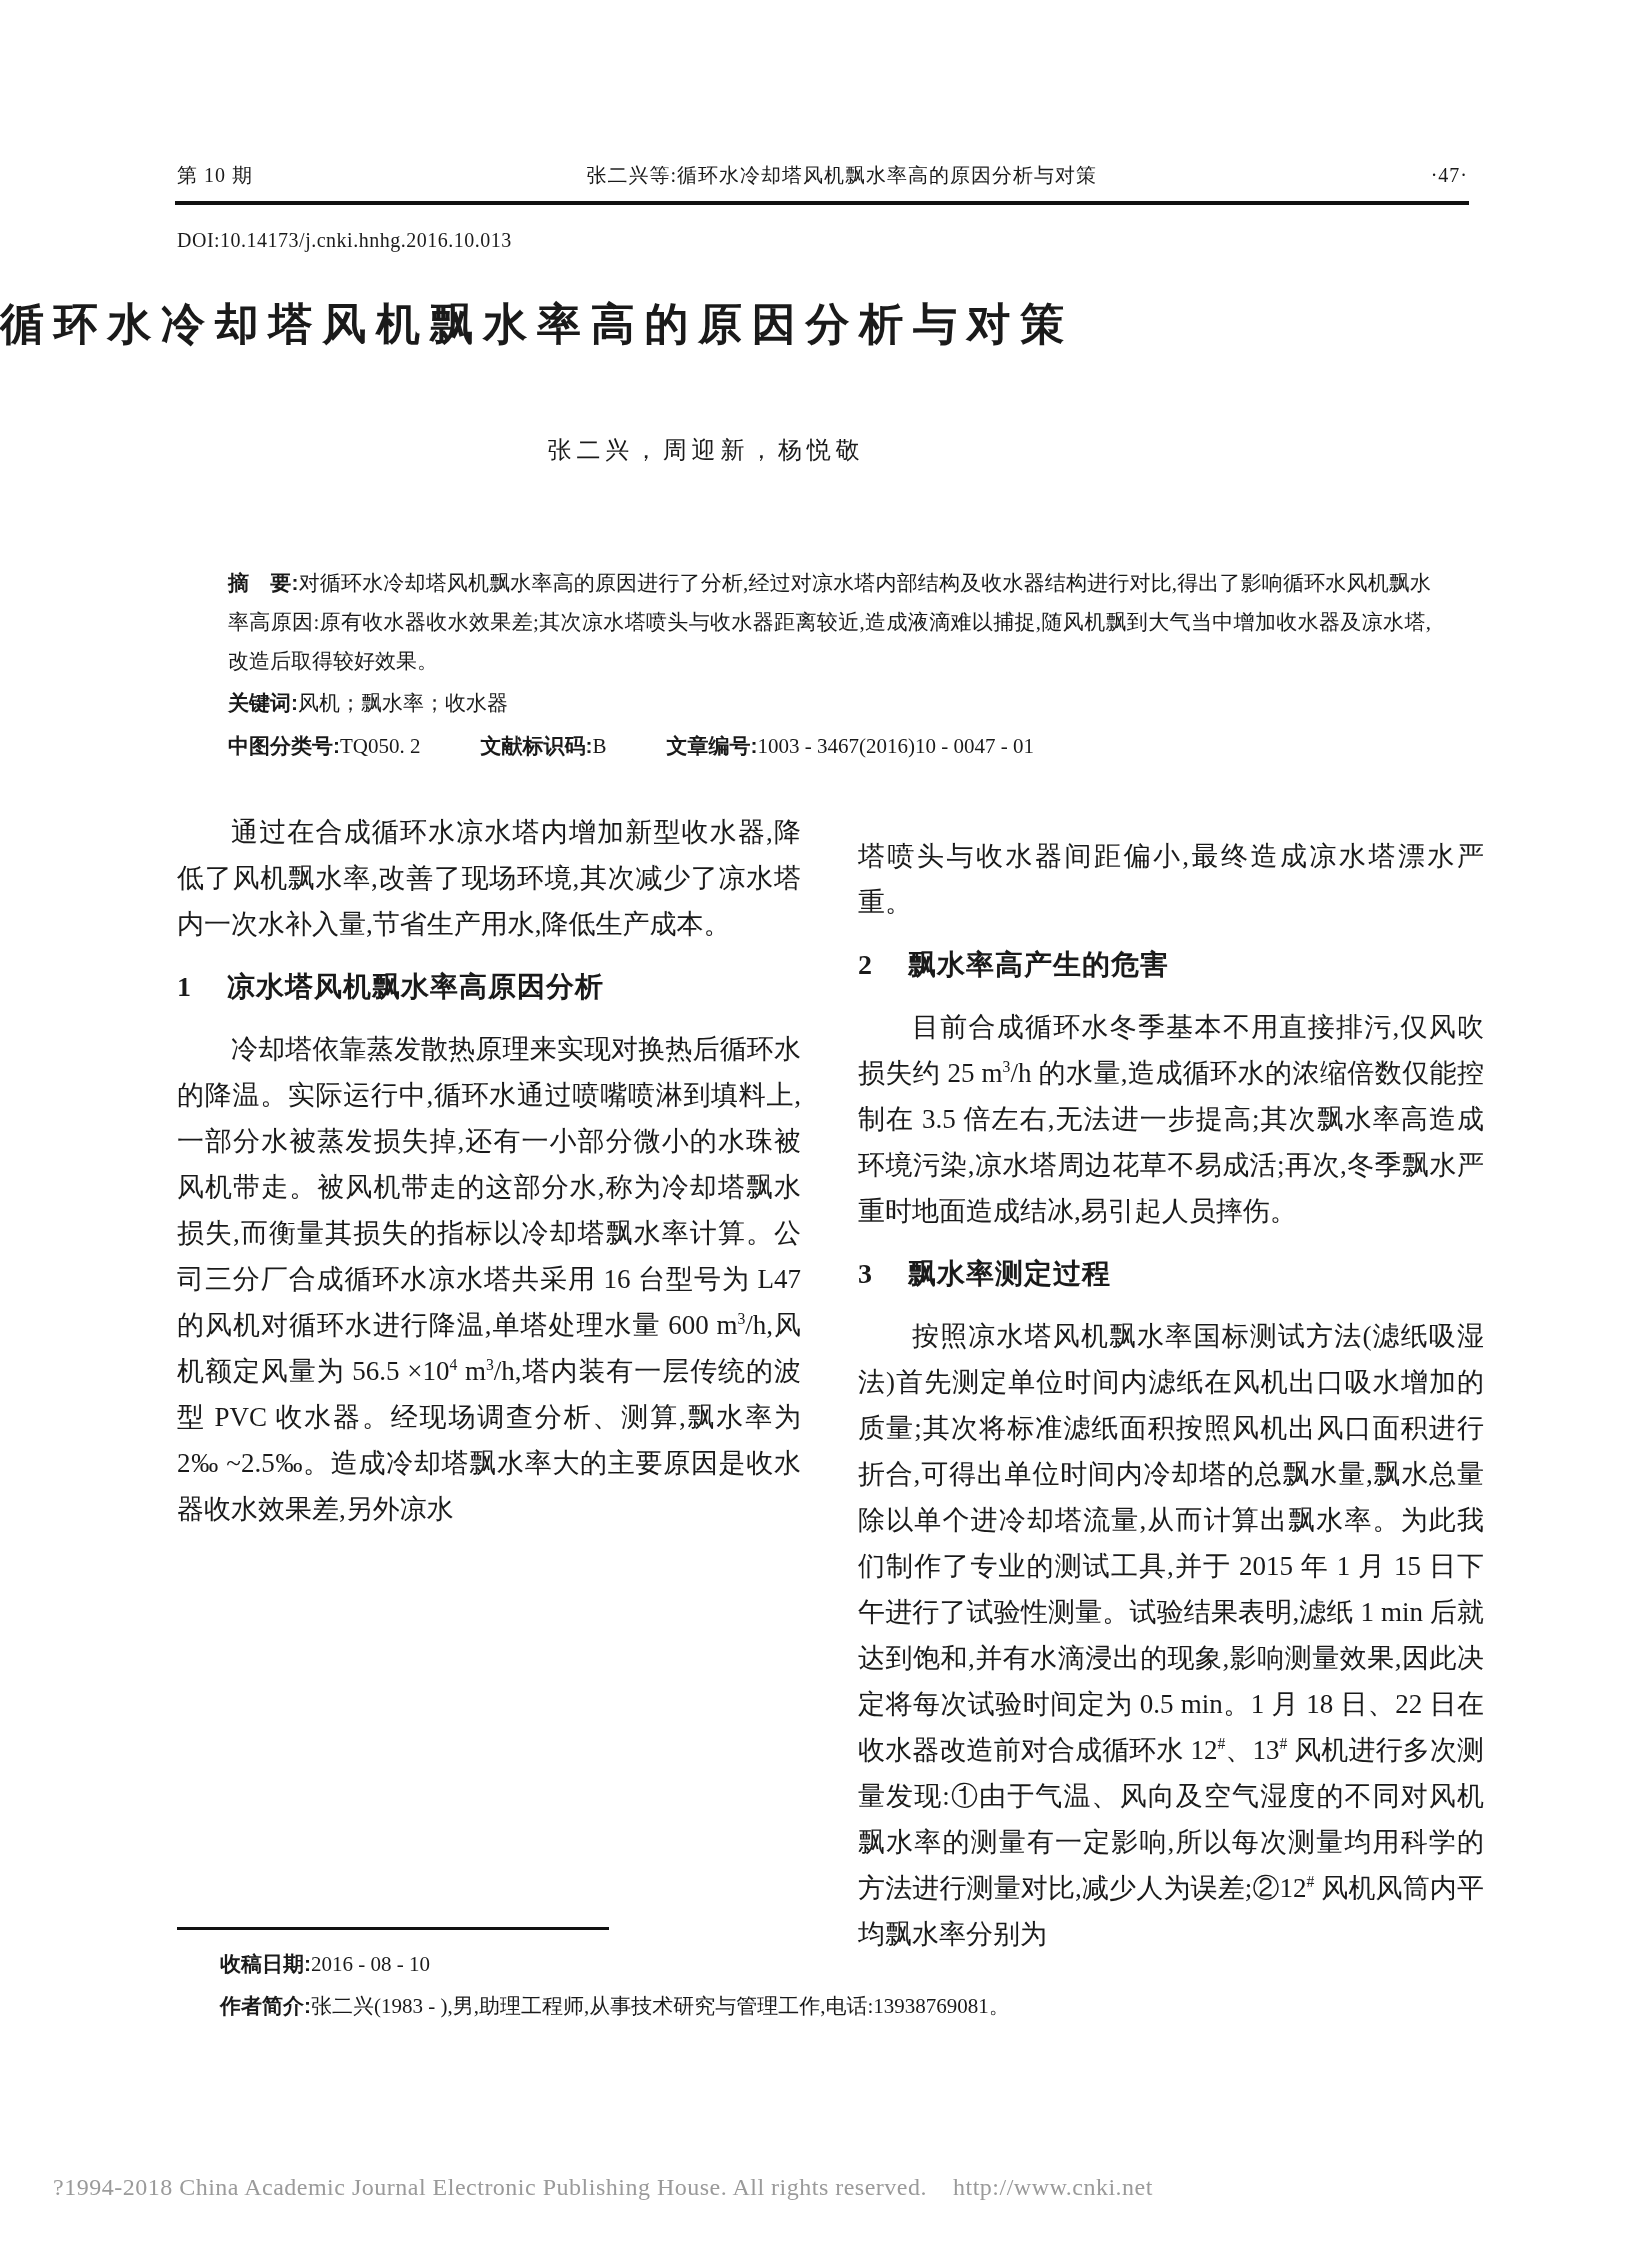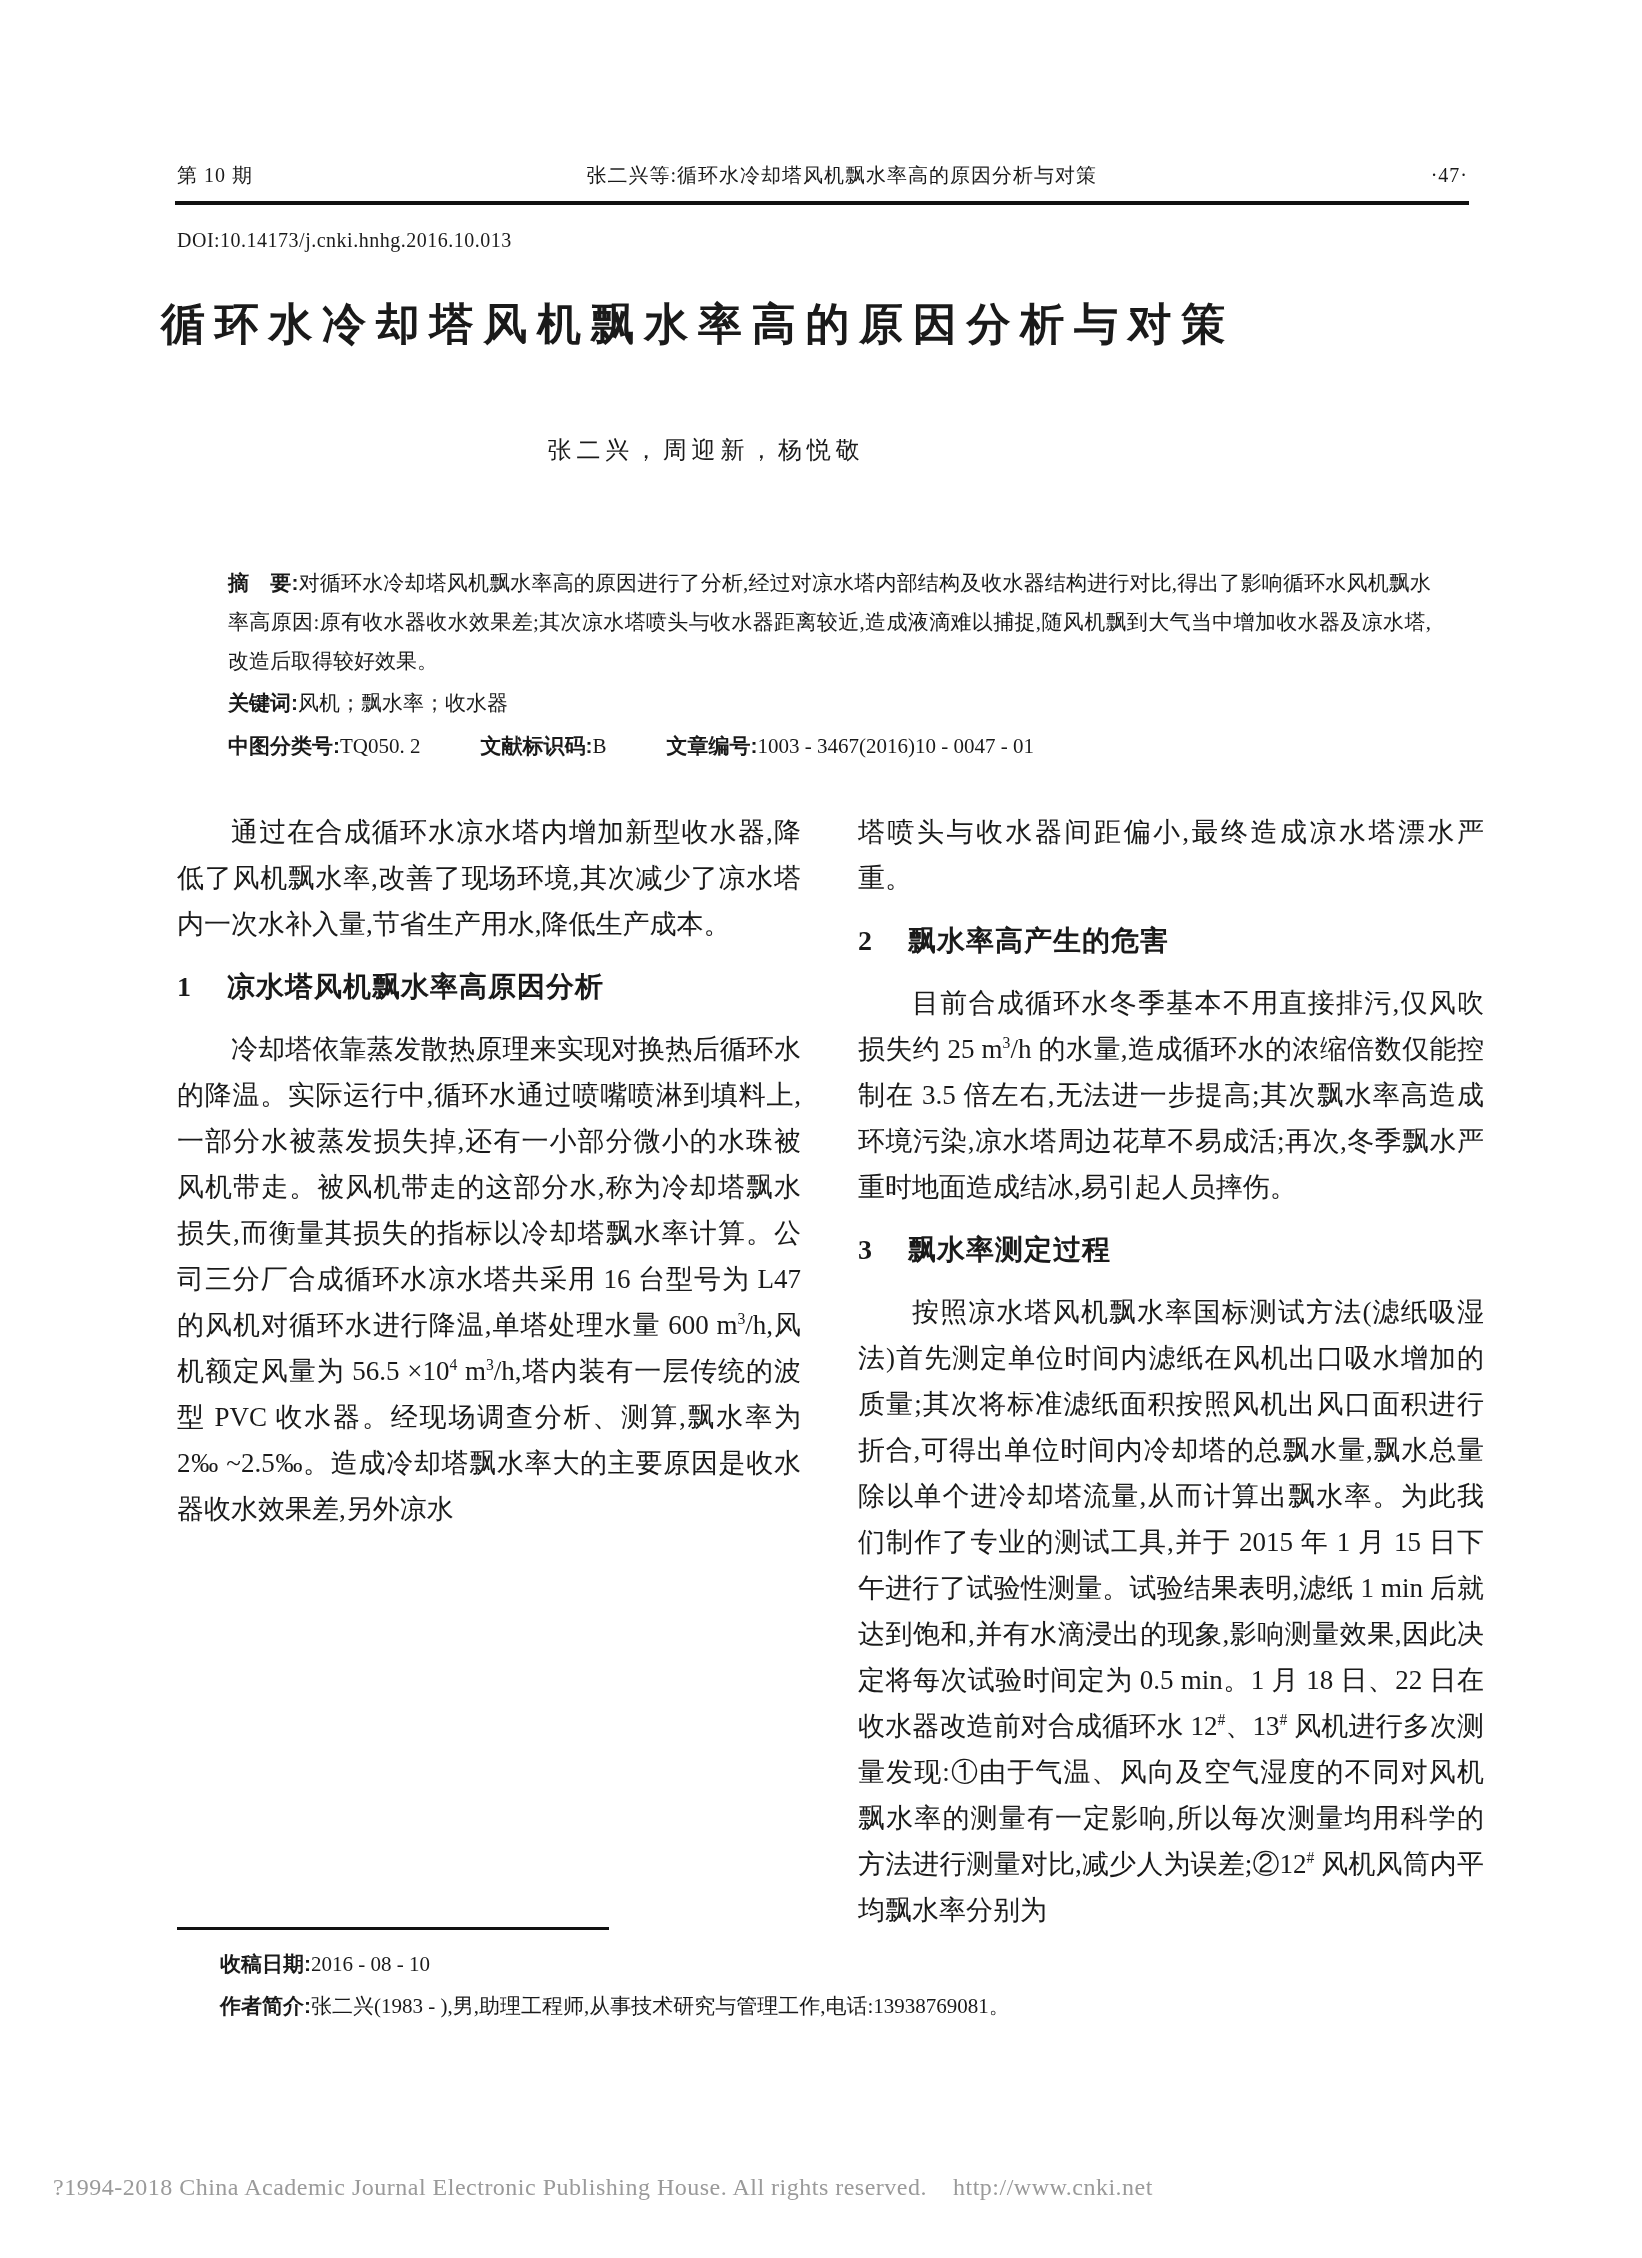--- a/index.html
+++ b/index.html
@@ -10,42 +10,42 @@
   }
   .hd{
     position:absolute;top:162px;left:177px;width:1291px;
     display:flex;justify-content:space-between;align-items:baseline;
     font-size:20px;letter-spacing:1px;gap:11px;
   }
   .hd .mid{letter-spacing:1px;}
   .hd-rule{position:absolute;top:201px;left:175px;width:1294px;height:3.9px;background:#111;}
   .doi{position:absolute;top:229px;left:177px;font-size:20px;letter-spacing:0.5px;}
   .title{
-    position:absolute;top:295px;left:6px;width:1384px;margin:0;
-    text-align:center;font-size:44px;letter-spacing:9.7px;font-weight:bold;
+    position:absolute;top:295px;left:0;width:1384px;margin:0;
+    text-align:left;font-size:44px;letter-spacing:9.7px;font-weight:bold;
     font-family:"Liberation Sans","DejaVu Sans",sans-serif;
   }
   .authors{
     position:absolute;top:434px;left:0;width:1412px;text-align:center;
     font-size:24px;letter-spacing:4.8px;
   }
   .abs-block{position:absolute;top:563px;left:228px;width:1203px;}
   .abs-block p{margin:0;font-size:21px;line-height:39px;text-align:justify;}
   .abs-block .kw{margin-top:1.9px;}
   .abs-block .meta{margin-top:2.9px;}
   .lbl{font-weight:bold;font-family:"Liberation Sans","DejaVu Sans",sans-serif;}
   .meta .gap{display:inline-block;width:60px;}
   .col{position:absolute;top:809px;}
   .col-left{left:177px;width:624px;}
   .col-right{left:858px;width:626px;}
   .col p.body-para{
     margin:0;font-size:27px;line-height:46px;text-align:justify;
     text-indent:2em;
   }
-  .col p.noindent{text-indent:0;}
+  .col p.noindent{text-indent:0;margin-top:24px;}
   .col h2.sec{
     margin:17.4px 0 15.4px 0;font-size:28px;line-height:46px;font-weight:bold;
     font-family:"Liberation Sans","DejaVu Sans",sans-serif;letter-spacing:1px;
   }
   .col > :first-child{margin-top:0;}
   .sec-num{font-family:"Liberation Serif","DejaVu Serif",serif;margin-right:35px;}
   sup{font-size:0.58em;vertical-align:super;line-height:0;}
   .fn-rule{position:absolute;top:1927px;left:177px;width:432px;height:2.9px;background:#111;}
   .footnote{position:absolute;top:1943px;left:220px;width:1255px;}
   .footnote p{margin:0;font-size:21px;line-height:41px;}

